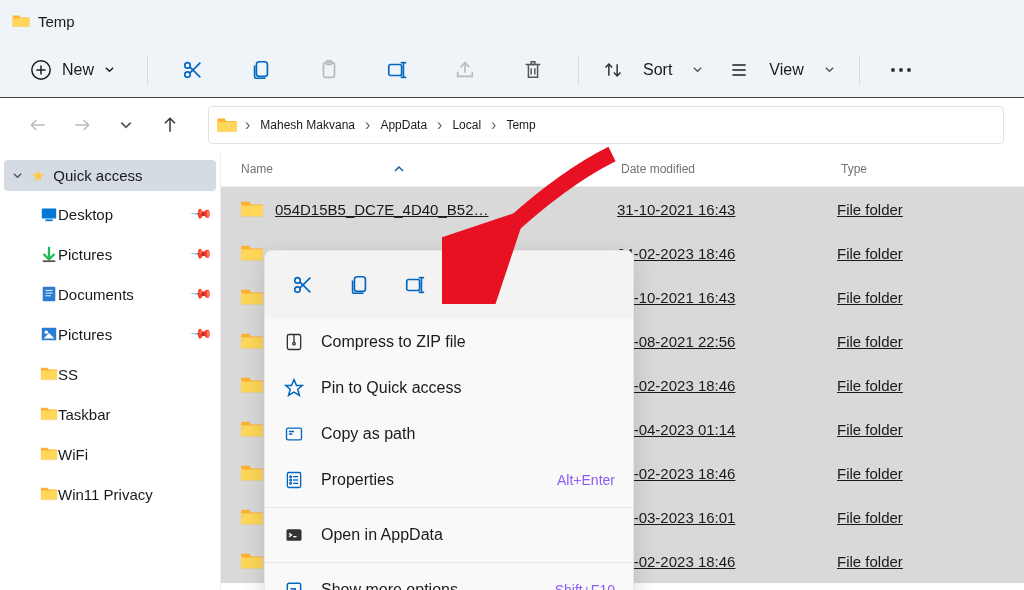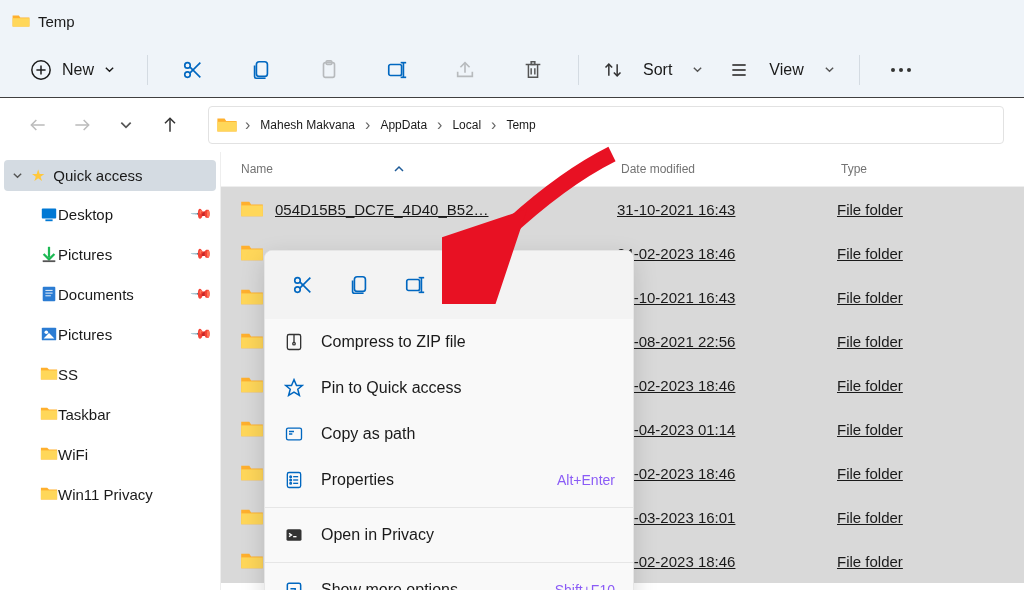--- a/index.html
+++ b/index.html
@@ -511,21 +511,21 @@
   </div>
   <div class="ctx-div"></div>
   <div class="ctx-item">
     <div class="cico">
       <svg width="20" height="20" viewBox="0 0 24 24" fill="#333">
           <rect x="3" y="5" width="18" height="14" rx="2"></rect>
           <path d="M6 10 l3 2 l-3 2" stroke="#fff" stroke-width="1.6" fill="none"></path>
           <line x1="11" y1="14" x2="15" y2="14" stroke="#fff" stroke-width="1.6"></line>
         </svg>
     </div>
-    <span class="cil">Open in Privacy</span>
+    <span class="cil">Open in AppData</span>
   </div>
   <div class="ctx-div"></div>
   <div class="ctx-item">
     <div class="cico">
       <svg width="20" height="20" viewBox="0 0 24 24" fill="none" stroke="#0067c0" stroke-width="1.8">
           <rect x="4" y="4" width="16" height="16" rx="2"></rect>
           <polyline points="10,8 14,12 10,16" transform="rotate(-45 12 12)"></polyline>
         </svg>
     </div>
     <span class="cil">Show more options</span>

